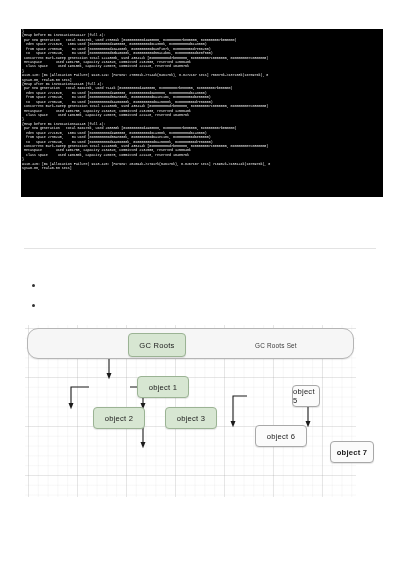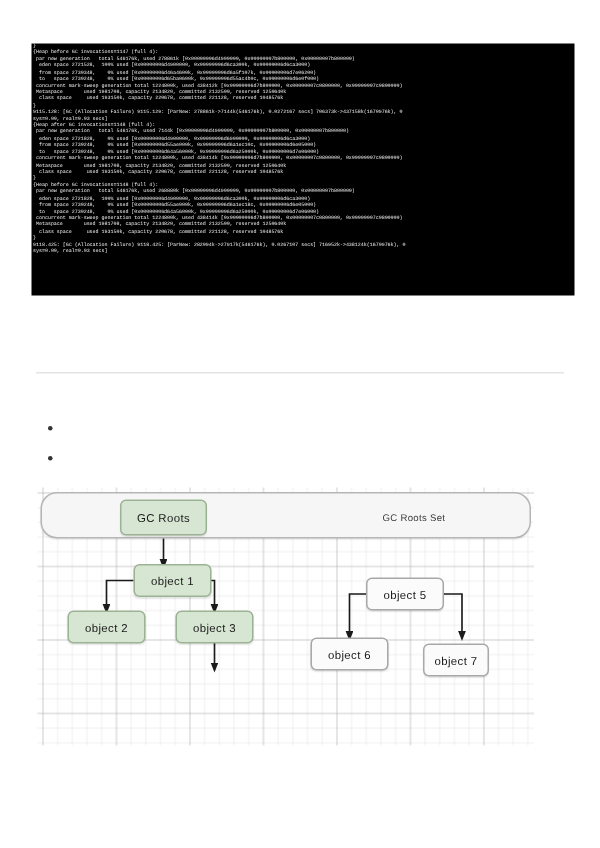--- a/index.html
+++ b/index.html
@@ -100,20 +100,21 @@
     box-sizing: border-box;
     border: 1px solid #9aa39a;
     border-radius: 4px;
     font-size: 7.6px;
     color: #1a1a1a;
     display: flex;
     align-items: center;
     justify-content: center;
     letter-spacing: 0.25px;
     box-shadow: 0 1px 1px rgba(0,0,0,0.10);
+    margin-left: 48px;
   }
   .node.green { background: #d7e6d2; border-color: #9bb394; }
   .node.plain { background: #fbfbfb; border-color: #a8a8a8; }
   .roots-set {
     position: absolute;
     box-sizing: border-box;
     background: #f6f6f6;
     border: 1px solid #b5b5b5;
     border-radius: 11px;
     box-shadow: 0 1px 1px rgba(0,0,0,0.08);
@@ -210,24 +211,24 @@
 
   <div class="node green" style="left:20px; top:82px; width:52px; height:22px;text-align:center;">
     <span>object  2</span>
   </div>
 
   <div class="node green" style="left:92px; top:82px; width:52px; height:22px;">
     <span>object  3</span>
   </div>
 
 
-  <div class="node plain" style="left:219px; top:60px; width:52px; height:22px;">
+  <div class="node plain" style="left:219px; top:60px; width:28px; height:22px;">
     <span>object  5</span>
   </div>
 
   <div class="node plain" style="left:182px; top:100px; width:52px; height:22px;">
     <span>object  6</span>
   </div>
 
-  <div class="node plain" style="left:257px; top:104px; width:44px; height:22px;">
+  <div class="node plain" style="left:257px; top:116px; width:44px; height:22px;font-weight:bold;">
     <span>object  7</span>
   </div>
 </div>
 
 </body></html>

